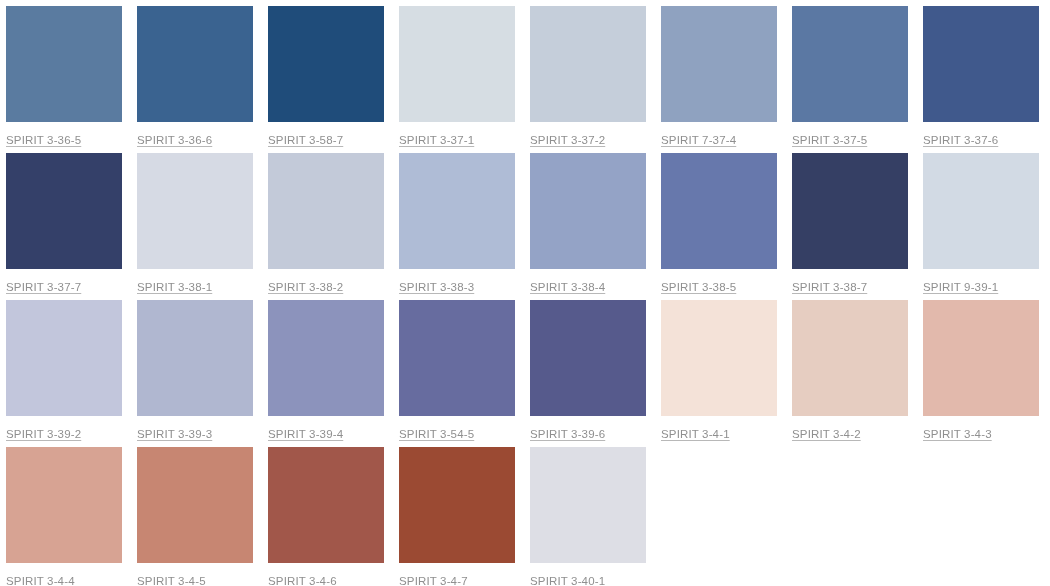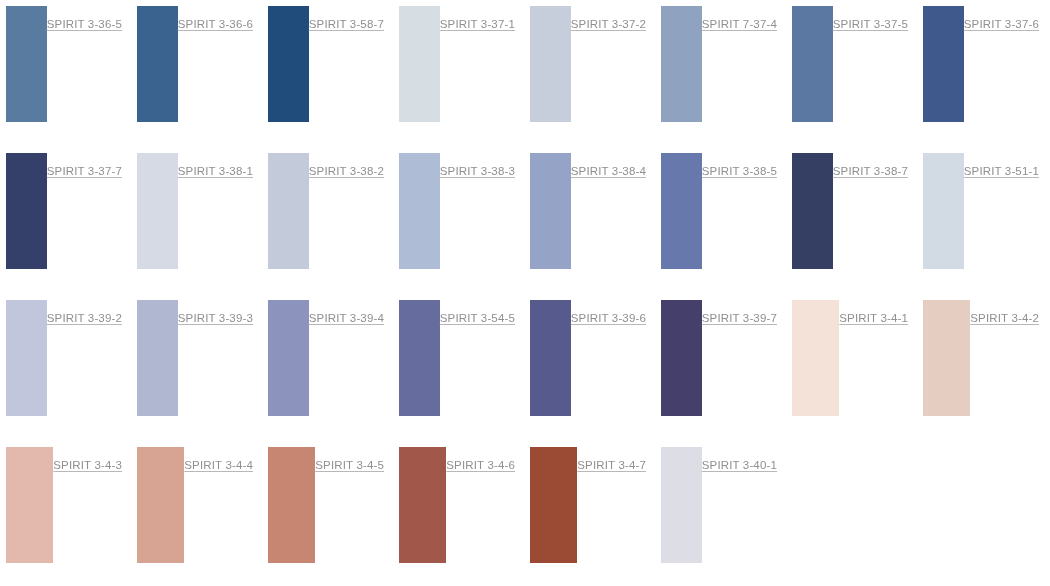--- a/index.html
+++ b/index.html
@@ -18,21 +18,21 @@
     display: grid;
     grid-template-columns: repeat(8, 116px);
     grid-auto-rows: 147px;
     column-gap: 15px;
     row-gap: 0px;
     padding: 6px 0 0 6px;
     box-sizing: border-box;
   }
   .swatch-cell {
     display: flex;
-    flex-direction: row;
+    flex-direction: column;
     width: 116px;
   }
   .swatch-chip {
     width: 116px;
     height: 116px;
     display: block;
     border: 0;
     padding: 0;
     cursor: pointer;
   }
@@ -110,45 +110,41 @@
     <div class="swatch-cell">
       <a class="swatch-chip" href="#" style="background-color: rgb(103, 120, 172);"></a>
       <a class="swatch-label" href="#">SPIRIT 3-38-5</a>
     </div>
     <div class="swatch-cell">
       <a class="swatch-chip" href="#" style="background-color: rgb(53, 63, 100);"></a>
       <a class="swatch-label" href="#">SPIRIT 3-38-7</a>
     </div>
     <div class="swatch-cell">
       <a class="swatch-chip" href="#" style="background-color: rgb(210, 218, 228);"></a>
-      <a class="swatch-label" href="#">SPIRIT 3-51-1</a>
+      <a class="swatch-label" href="#">SPIRIT 9-39-1</a>
     </div>
     <div class="swatch-cell">
       <a class="swatch-chip" href="#" style="background-color: rgb(194, 198, 220);"></a>
       <a class="swatch-label" href="#">SPIRIT 3-39-2</a>
     </div>
     <div class="swatch-cell">
       <a class="swatch-chip" href="#" style="background-color: rgb(176, 183, 208);"></a>
       <a class="swatch-label" href="#">SPIRIT 3-39-3</a>
     </div>
     <div class="swatch-cell">
       <a class="swatch-chip" href="#" style="background-color: rgb(140, 147, 188);"></a>
       <a class="swatch-label" href="#">SPIRIT 3-39-4</a>
     </div>
     <div class="swatch-cell">
       <a class="swatch-chip" href="#" style="background-color: rgb(103, 108, 159);"></a>
       <a class="swatch-label" href="#">SPIRIT 3-54-5</a>
     </div>
     <div class="swatch-cell">
       <a class="swatch-chip" href="#" style="background-color: rgb(86, 90, 140);"></a>
       <a class="swatch-label" href="#">SPIRIT 3-39-6</a>
-    </div>
-    <div class="swatch-cell">
-      <a class="swatch-chip" href="#" style="background-color: rgb(68, 63, 107);"></a>
-      <a class="swatch-label" href="#">SPIRIT 3-39-7</a>
     </div>
     <div class="swatch-cell">
       <a class="swatch-chip" href="#" style="background-color: rgb(244, 226, 216);"></a>
       <a class="swatch-label" href="#">SPIRIT 3-4-1</a>
     </div>
     <div class="swatch-cell">
       <a class="swatch-chip" href="#" style="background-color: rgb(230, 205, 193);"></a>
       <a class="swatch-label" href="#">SPIRIT 3-4-2</a>
     </div>
     <div class="swatch-cell">

